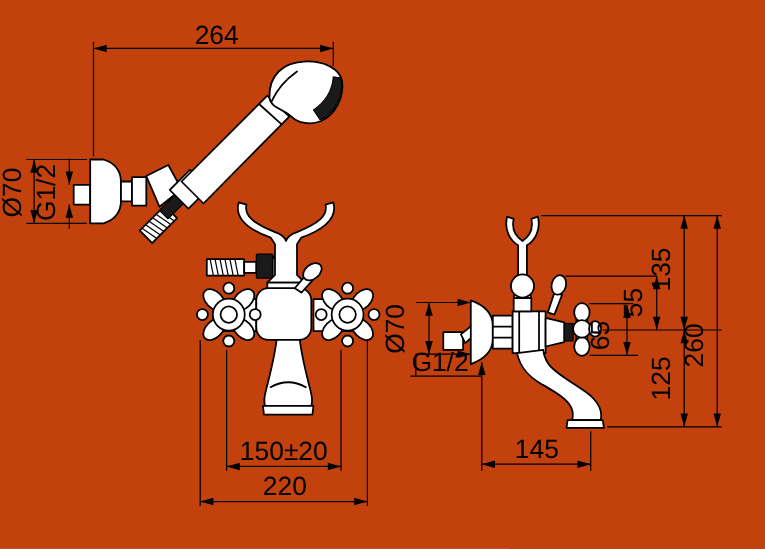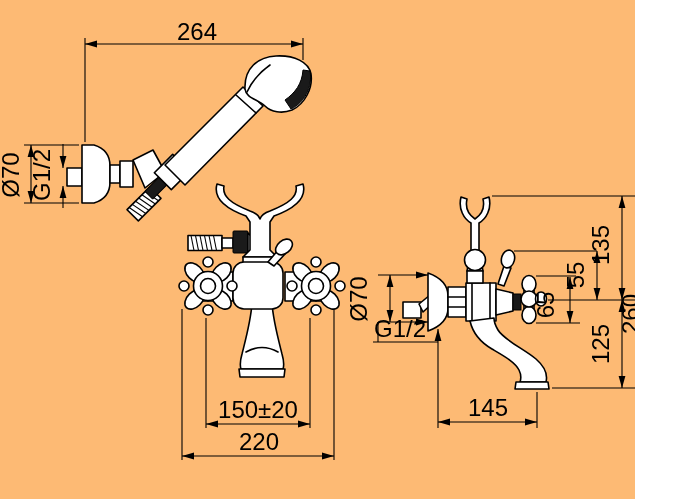--- a/index.html
+++ b/index.html
@@ -1,16 +1,16 @@
 <!DOCTYPE html>
 <html><head>
 <meta charset="utf-8">
 <style>
   html,body{margin:0;padding:0;background:#ffffff;}
-  .stage{position:relative;width:635px;height:499px;background:#fdba74;overflow:hidden;}
+  .stage{position:relative;width:695px;height:499px;background:#c2410c;overflow:hidden;}
   svg{display:block;}
   .part{fill:#ffffff;stroke:#000000;stroke-width:1.6;stroke-linejoin:round;stroke-linecap:round;}
   .pline{fill:none;stroke:#000000;stroke-width:1.6;stroke-linejoin:round;stroke-linecap:round;}
   .dark{fill:#1a1a1a;stroke:#000000;stroke-width:1;}
   .dline{fill:none;stroke:#000000;stroke-width:1.1;}
   .dim{font-family:"Liberation Sans",sans-serif;font-size:24px;fill:#000000;}
   .hatch{stroke:#000000;stroke-width:1.1;}
 </style>
 </head>
 <body>

